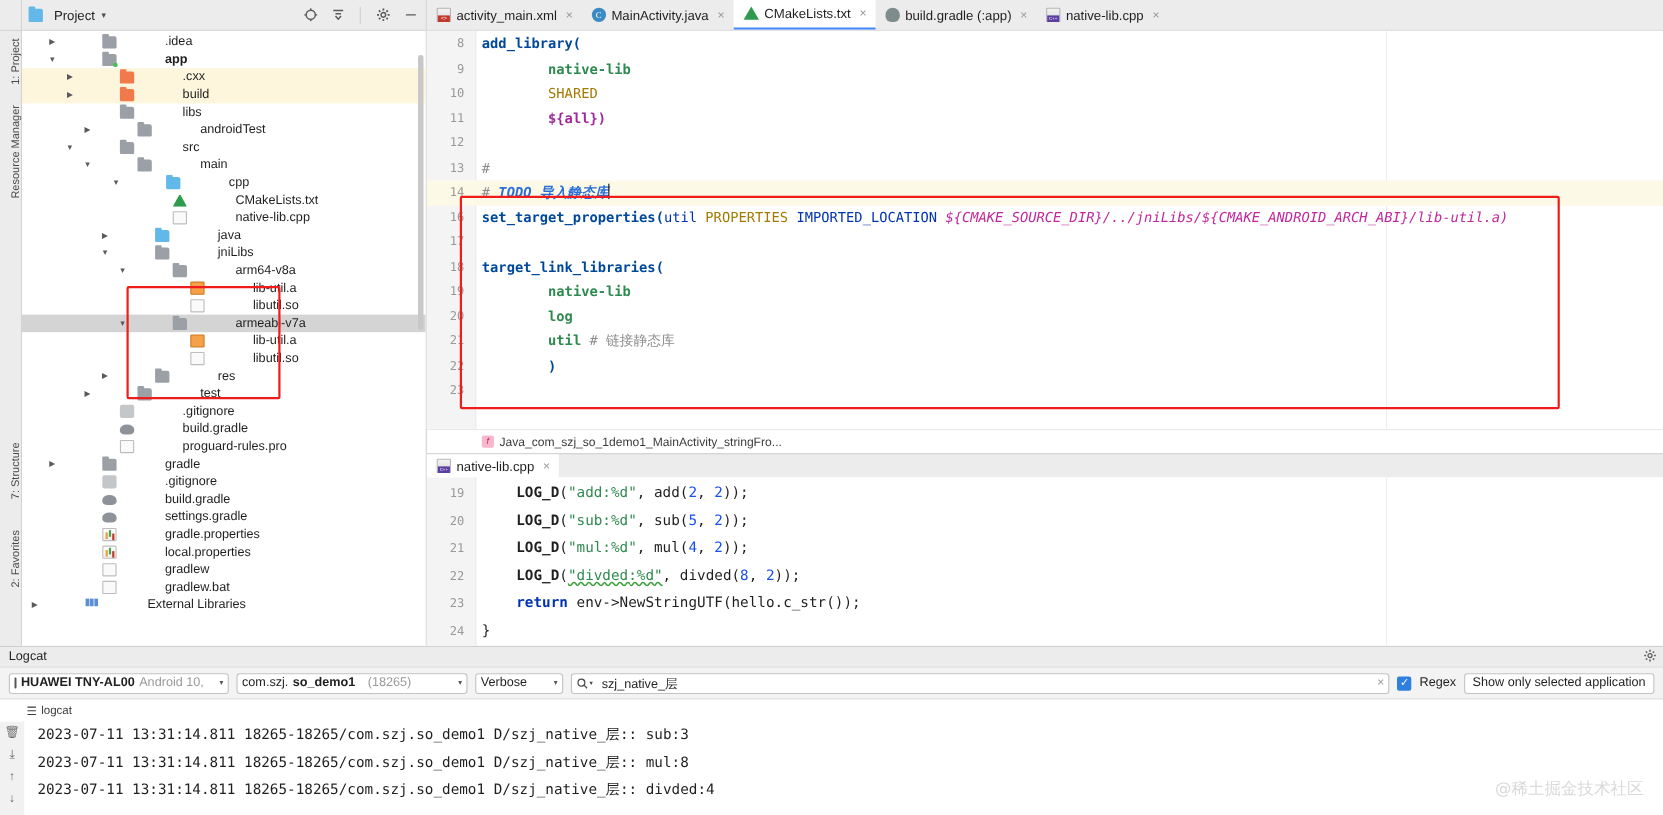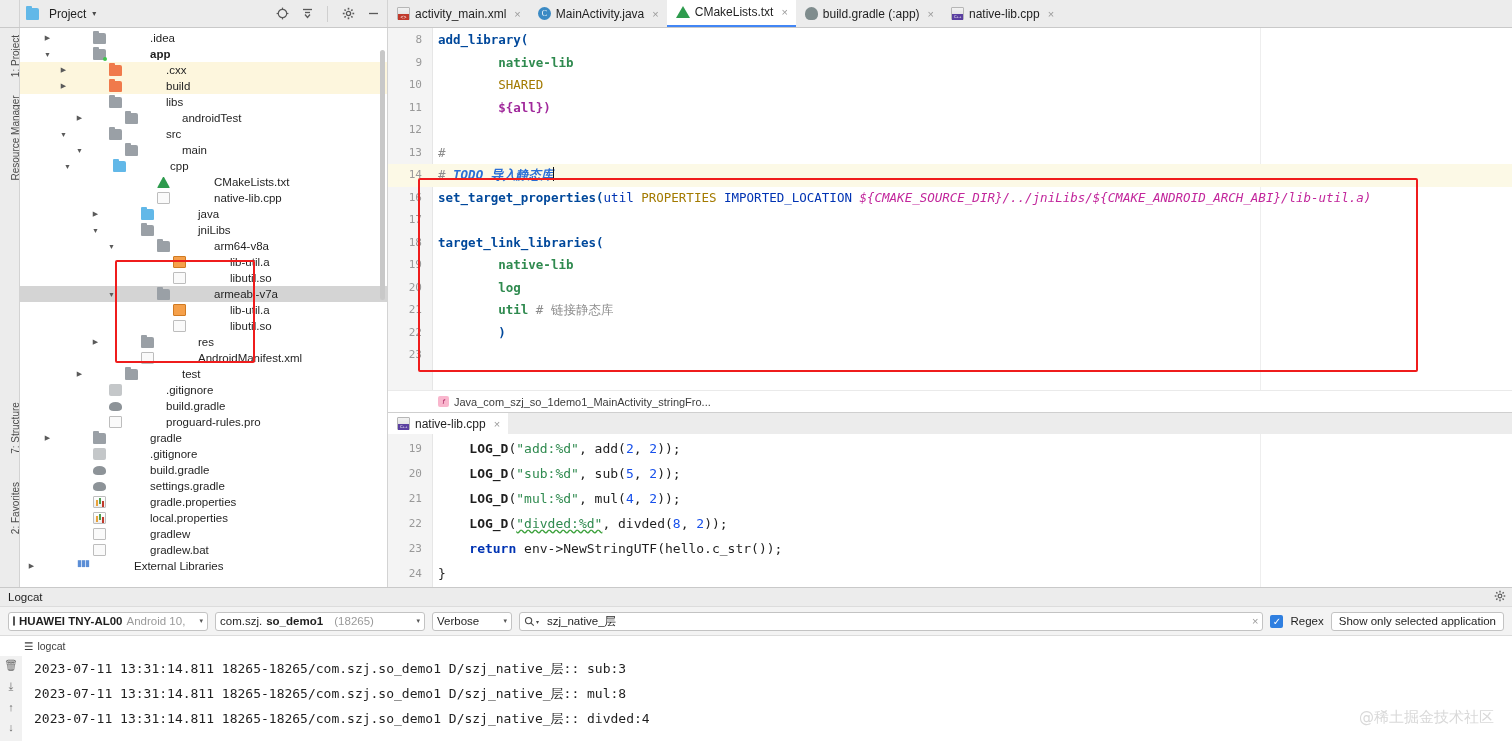--- a/index.html
+++ b/index.html
@@ -321,21 +321,21 @@
           <div class="trow" style="padding-left: 38px;">
             <span class="arrow">▼</span>
             <span class="ticon fold"></span>
             <span class="tlabel">src</span>
           </div>
           <div class="trow" style="padding-left: 54px;">
             <span class="arrow">▼</span>
             <span class="ticon fold"></span>
             <span class="tlabel">main</span>
           </div>
-          <div class="trow" style="padding-left: 42px;">
+          <div class="trow" style="padding-left: 80px;">
             <span class="arrow">▼</span>
             <span class="ticon fold blue"></span>
             <span class="tlabel">cpp</span>
           </div>
           <div class="trow" style="padding-left: 86px;">
             <span class="arrow none">▶</span>
             <span class="ticon fileic tri"></span>
             <span class="tlabel">CMakeLists.txt</span>
           </div>
           <div class="trow" style="padding-left: 86px;">
@@ -380,25 +380,20 @@
           </div>
           <div class="trow" style="padding-left: 102px;">
             <span class="arrow none">▶</span>
             <span class="ticon fileic"></span>
             <span class="tlabel">libutil.so</span>
           </div>
           <div class="trow" style="padding-left: 70px;">
             <span class="arrow">▶</span>
             <span class="ticon fold"></span>
             <span class="tlabel">res</span>
-          </div>
-          <div class="trow" style="padding-left: 70px;">
-            <span class="arrow none">▶</span>
-            <span class="ticon fileic"></span>
-            <span class="tlabel">AndroidManifest.xml</span>
           </div>
           <div class="trow" style="padding-left: 54px;">
             <span class="arrow">▶</span>
             <span class="ticon fold"></span>
             <span class="tlabel">test</span>
           </div>
           <div class="trow" style="padding-left: 38px;">
             <span class="arrow none">▶</span>
             <span class="ticon fileic git"></span>
             <span class="tlabel">.gitignore</span>

